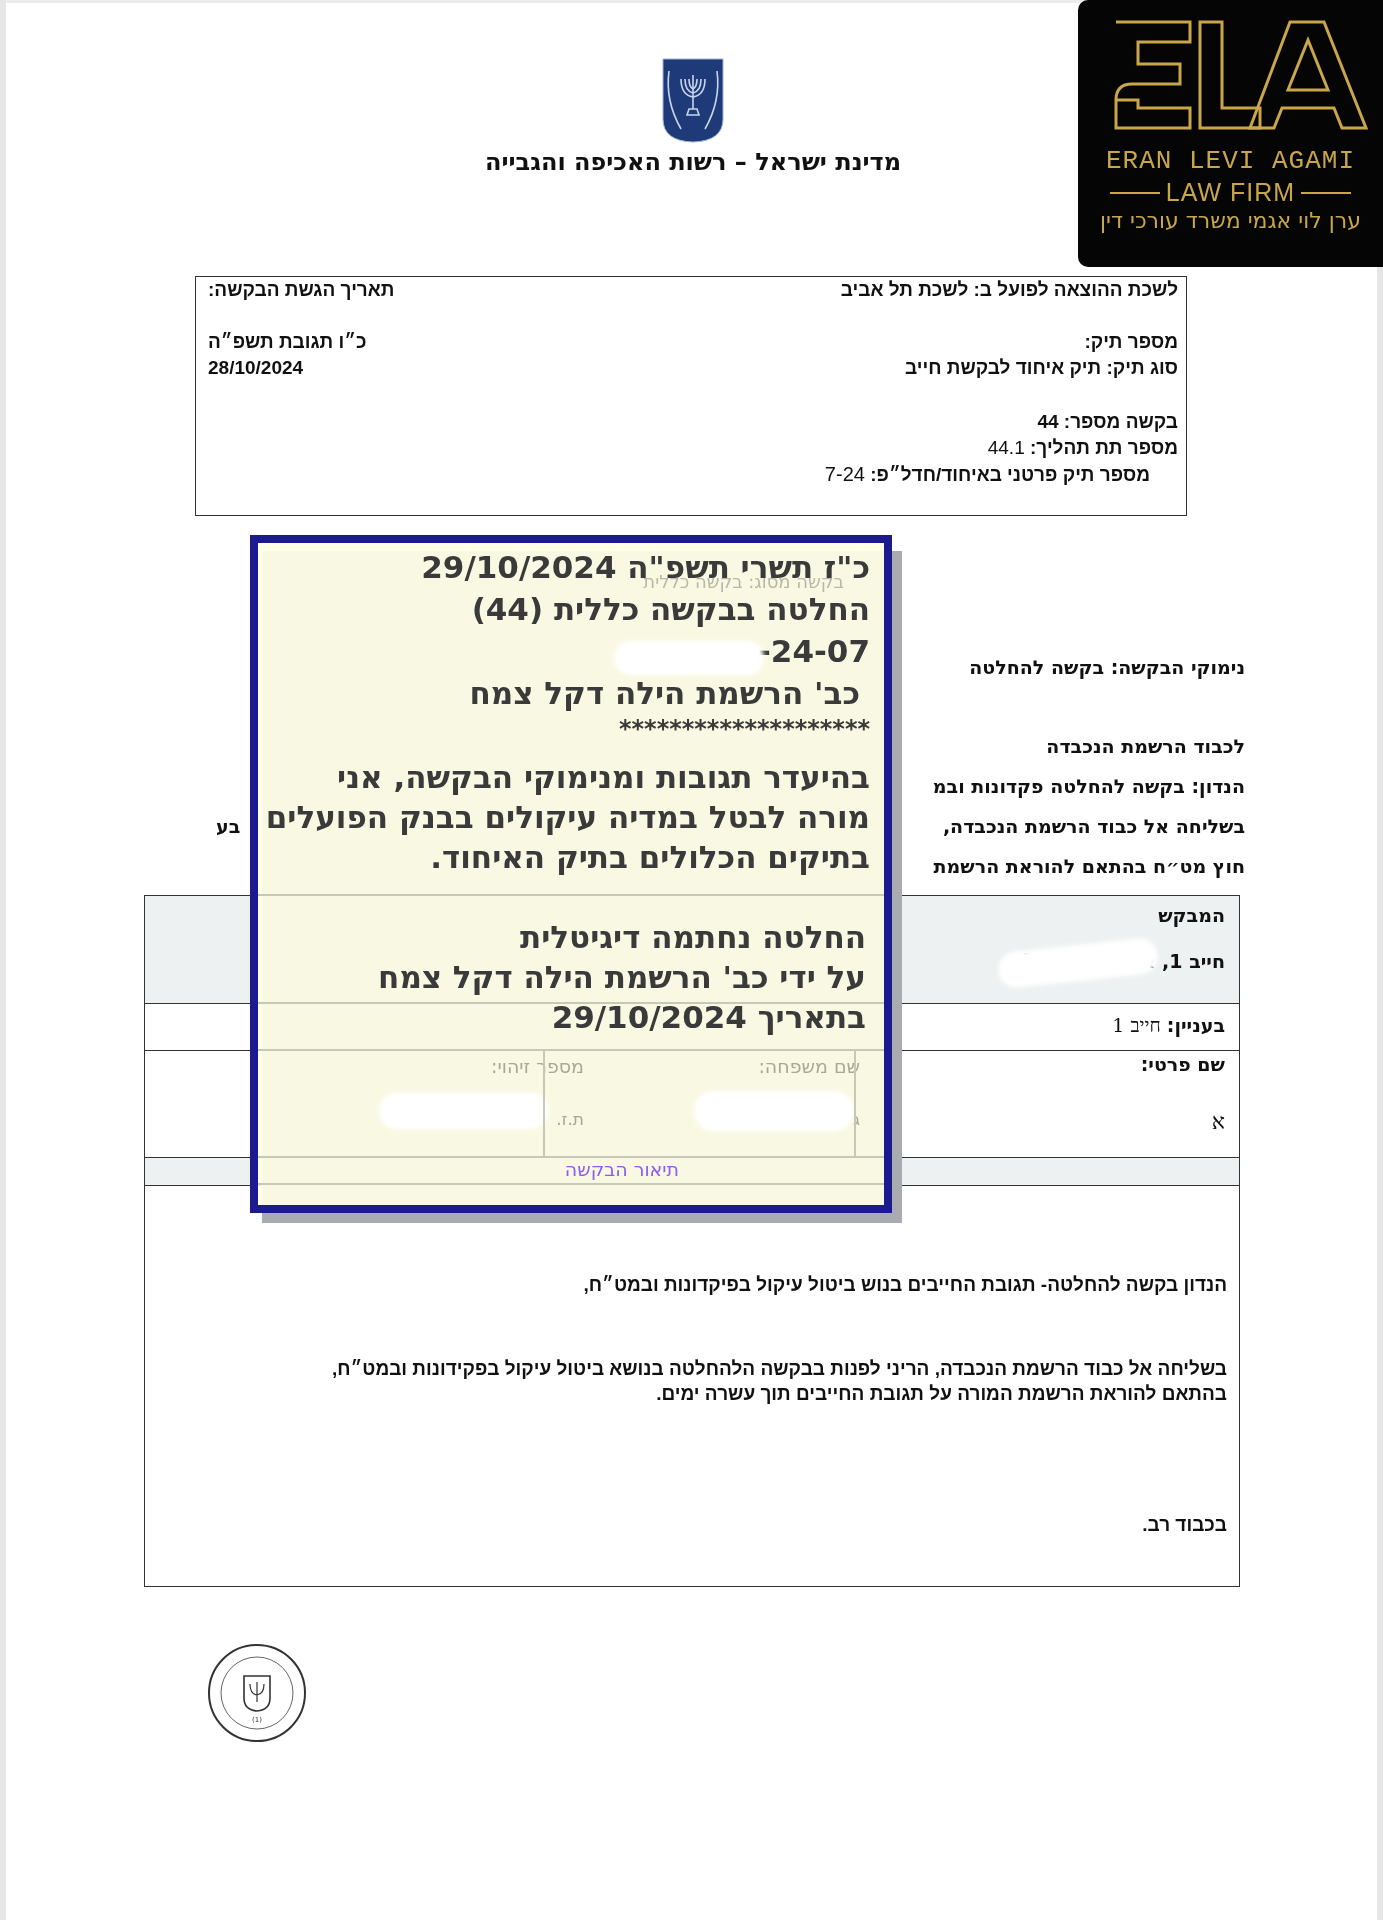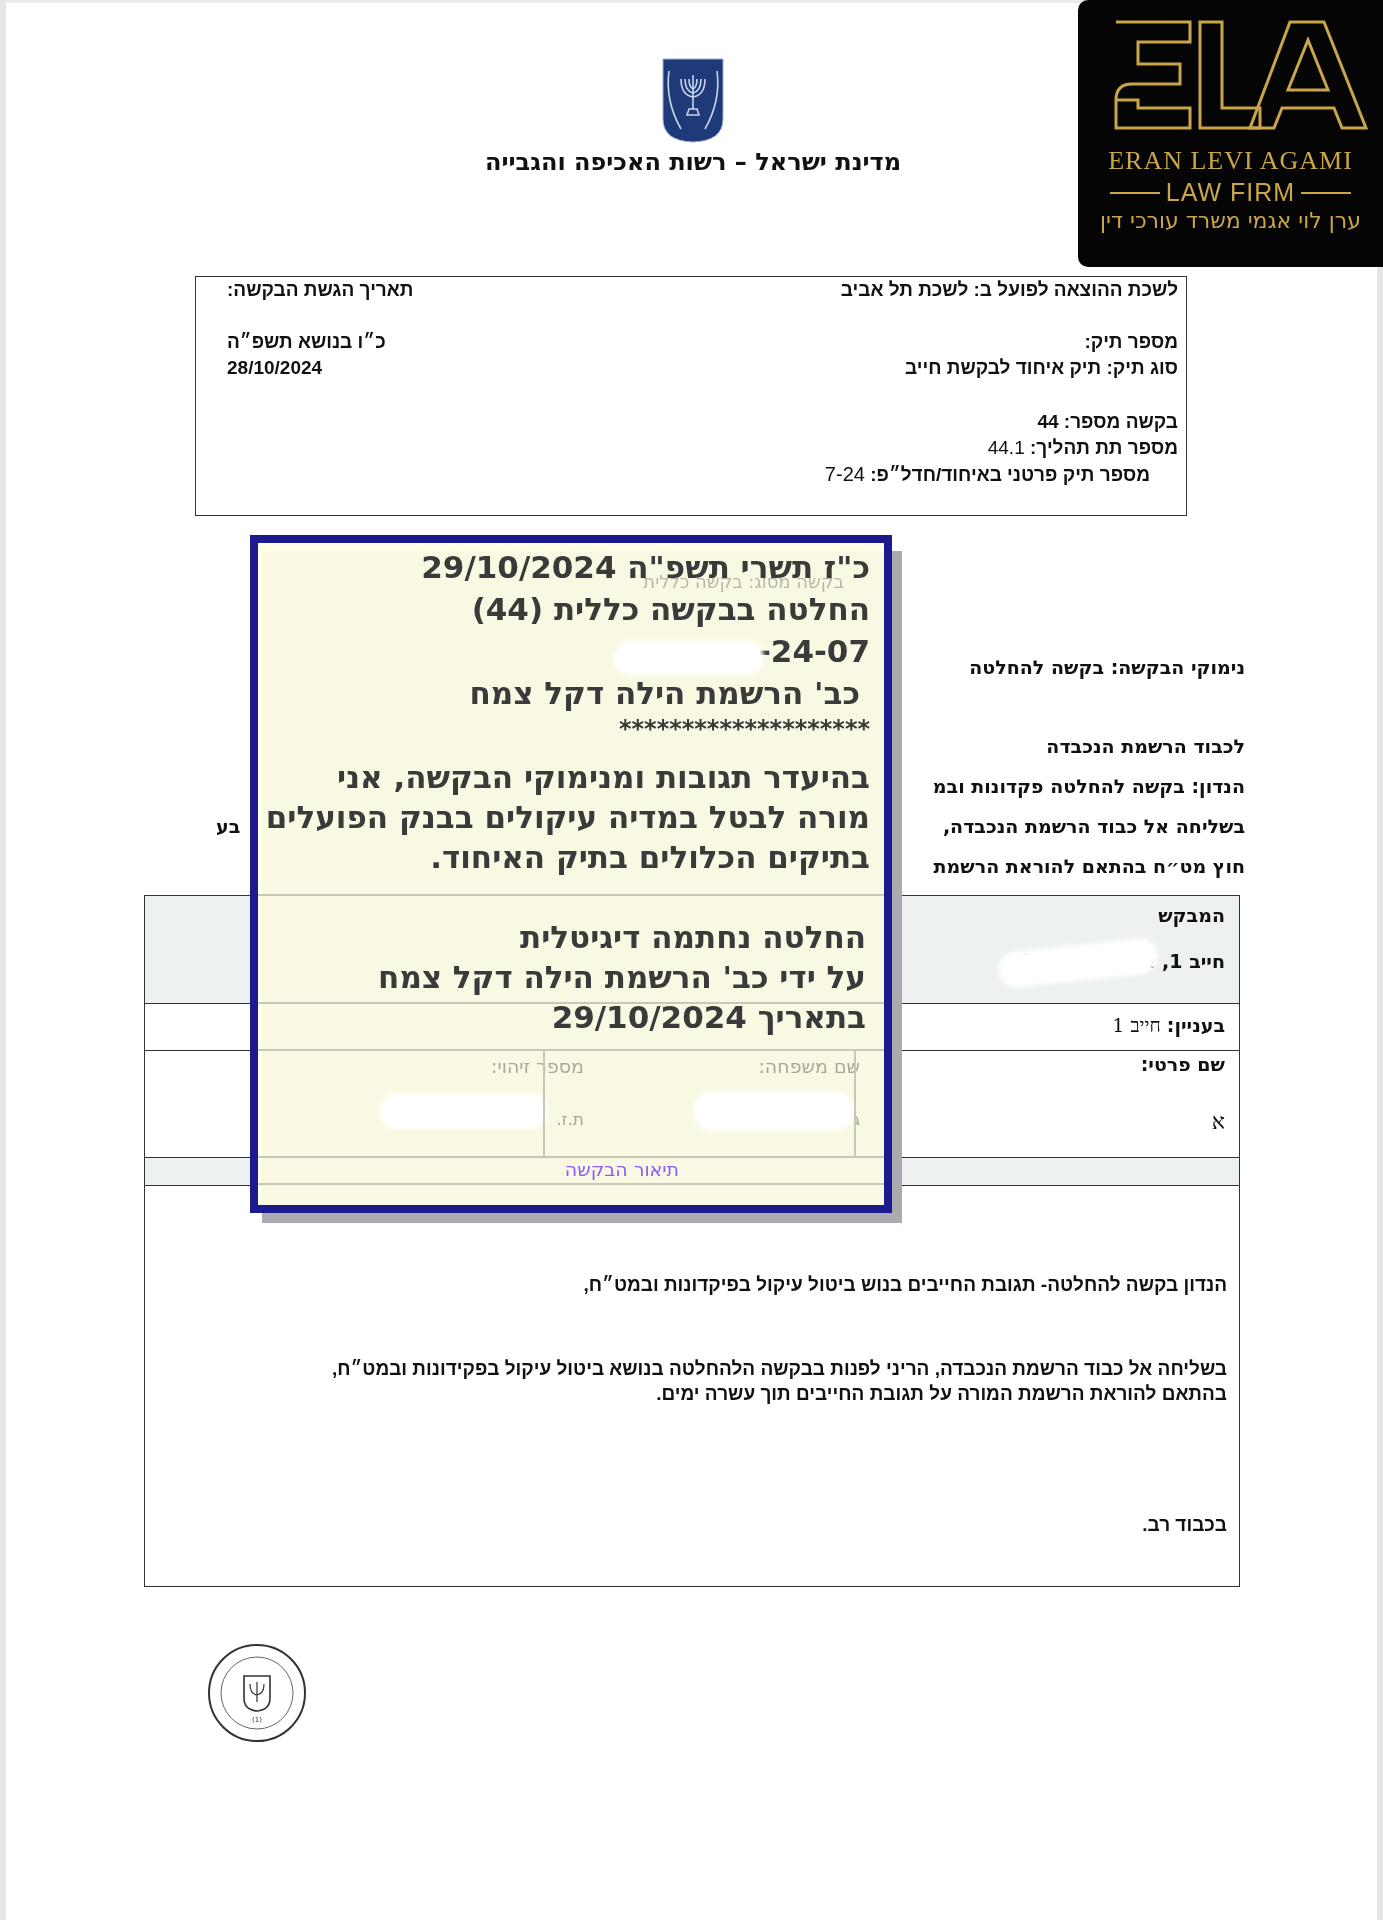--- a/index.html
+++ b/index.html
@@ -13,39 +13,39 @@
   .edge-right { position:absolute; right:0; top:0; width:6px; height:1920px; background:#e6e6e6; }
   .edge-top { position:absolute; left:0; top:0; width:1383px; height:3px; background:#ececec; }
 
   
   .logo {
     position:absolute; left:1078px; top:0; width:305px; height:267px;
     background:#050505; border-radius:10px 0 0 10px;
     color:#c9a64a; text-align:center;
   }
   .logo-mark { position:absolute; left:32px; top:16px; width:260px; height:118px; }
-  .logo-en1 { position:absolute; left:0; right:0; top:146px; font-family:Liberation Serif, serif; font-size:26px; letter-spacing:1px; color:#c9a64a; }
+  .logo-en1 { position:absolute; left:0; right:0; top:146px; font-family:Liberation Mono, monospace; font-size:26px; letter-spacing:1px; color:#c9a64a; }
   .logo-en2 { position:absolute; left:0; right:0; top:178px; font-family:"Liberation Sans", sans-serif; font-size:25px; letter-spacing:1px; color:#c9a64a; display:flex; align-items:center; justify-content:center; gap:6px; }
   .logo-en2 .rule { display:inline-block; width:50px; height:2px; background:#c9a64a; }
   .logo-he { position:absolute; left:0; right:0; top:208px; direction:rtl; font-size:22px; color:#c9a64a; font-family:"DejaVu Sans", sans-serif; }
 
   
   .emblem { position:absolute; left:661px; top:57px; width:64px; height:86px; }
   .doc-title {
     position:absolute; left:300px; width:786px; top:148px; text-align:center;
     direction:rtl; font-weight:bold; font-size:24px; color:#111;
   }
 
   
   .info-box {
     position:absolute; left:195px; top:276px; width:990px; height:238px;
     border:1.5px solid #333; direction:rtl; font-size:19px; font-weight:bold;
     font-family:"Liberation Sans", sans-serif;
   }
-  .info-box .t { position:absolute; white-space:nowrap;margin-left:19px; }
+  .info-box .t { position:absolute; white-space:nowrap; }
   .info-box .normal { font-weight:normal; }
 
   
   .table-wrap {
     position:absolute; left:144px; top:895px; width:1094px; height:690px;
     border:1.5px solid #333; direction:rtl; font-family:"DejaVu Sans", sans-serif;
   }
   .row { position:absolute; left:0; right:0; border-bottom:1.5px solid #333; }
   .row.grey { background:#eef1f1; }
   .cell-text { position:absolute; right:14px; white-space:nowrap; font-size:19px; }
@@ -114,21 +114,21 @@
   </g>
 </svg>
 <div class="doc-title">מדינת ישראל – רשות האכיפה והגבייה</div>
 
 <div class="info-box">
   <span class="t" style="right:8px; top:2px;">
     <span>לשכת ההוצאה לפועל ב:</span>
     <span>לשכת תל אביב</span>
   </span>
   <span class="t" style="left:12px; top:2px;">תאריך הגשת הבקשה:</span>
-  <span class="t" style="left:12px; top:54px;">כ״ו בנושא תשפ״ה</span>
+  <span class="t" style="left:12px; top:54px;">כ״ו תגובת תשפ״ה</span>
   <span class="t" style="left:12px; top:80px;">28/10/2024</span>
 
   <span class="t" style="right:8px; top:54px;">
     <span>מספר תיק:</span>
   </span>
   <span class="t" style="right:8px; top:80px;">
     <span>סוג תיק:</span>
     <span>תיק איחוד לבקשת חייב</span>
   </span>
 

